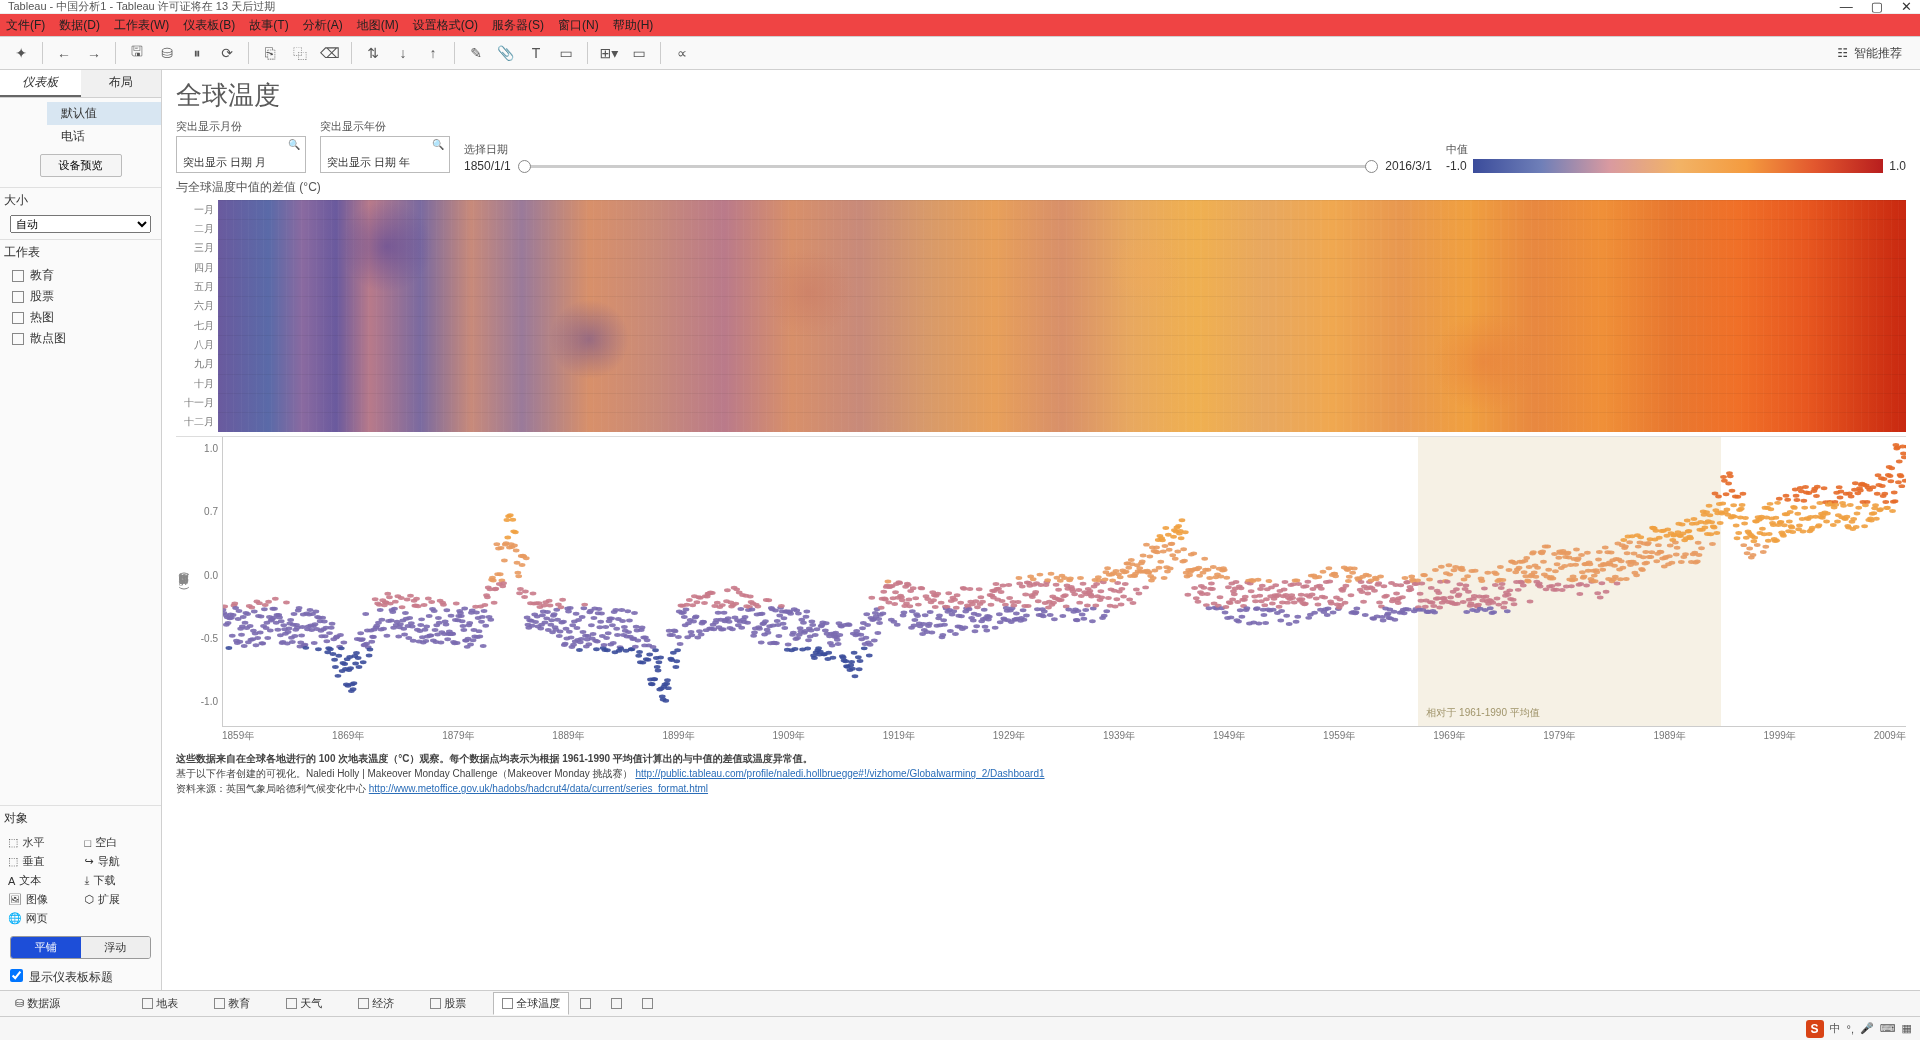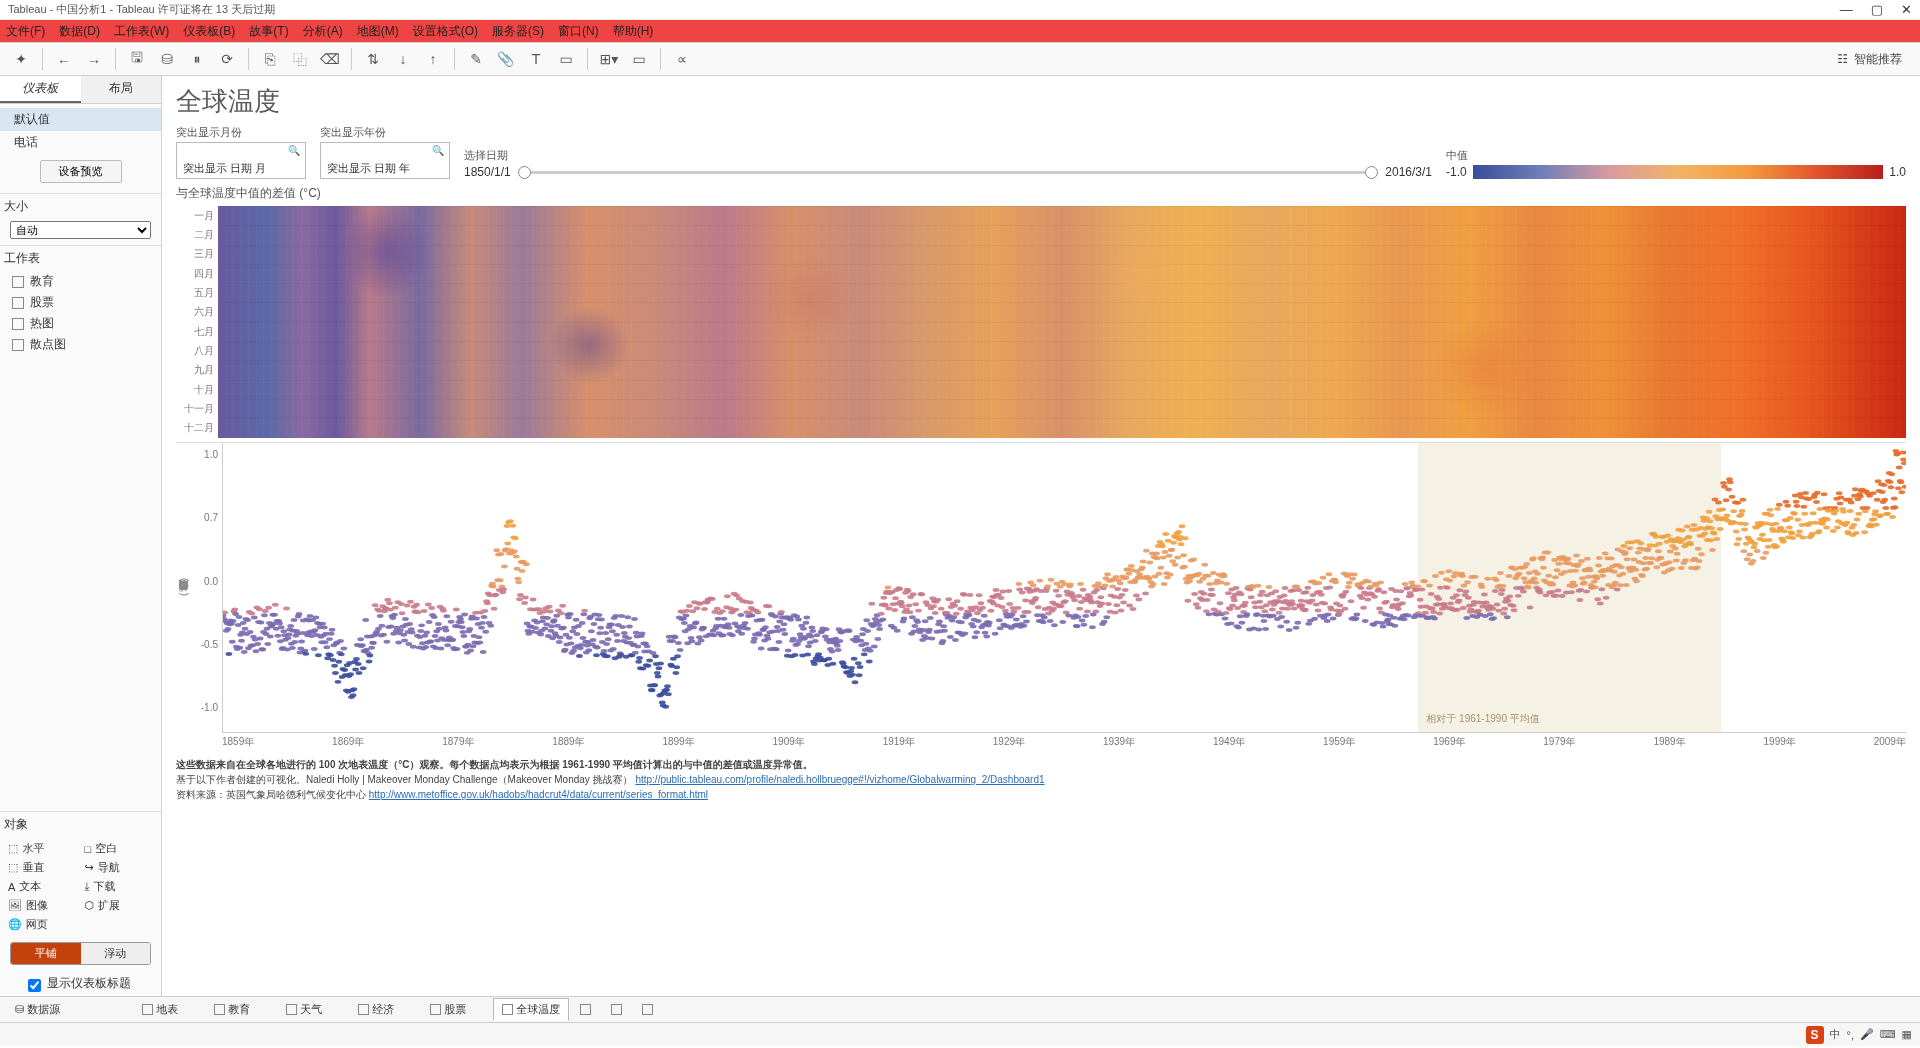--- a/index.html
+++ b/index.html
@@ -1,46 +1,46 @@
 <!DOCTYPE html>
 <html><head>
 <meta charset="utf-8">
 <style>
 * { margin: 0; padding: 0; box-sizing: border-box; font-family: "Microsoft YaHei", Arial, sans-serif; }
 body { background: #fff; font-size: 12px; color: #333; overflow: hidden; }
-.titlebar { height: 20px; display: flex; align-items: center; padding: 0 8px; background: #fff; border-bottom: 1px solid #eee; }
+.titlebar { height: 14px; display: flex; align-items: center; padding: 0 8px; background: #fff; border-bottom: 1px solid #eee; }
 .titlebar .title { font-size: 11px; color: #555; }
 .titlebar .winbtns { margin-left: auto; display: flex; gap: 18px; font-size: 13px; color: #333; }
 .titlebar .winbtns span { cursor: pointer; }
 .menubar { height: 22px; display: flex; align-items: center; padding: 0 6px; gap: 14px; font-size: 12px; color: #222; background: #ef4444; }
 .menubar span { cursor: pointer; }
 .toolbar { height: 34px; display: flex; align-items: center; padding: 0 8px; gap: 4px; border-top: 1px solid #d0d0d0; border-bottom: 1px solid #d0d0d0; background: #f9f9f9; }
 .tbtn { width: 26px; height: 26px; display: flex; align-items: center; justify-content: center; border-radius: 2px; cursor: pointer; color: #555; font-size: 14px; }
 .tsep { width: 1px; height: 22px; background: #ccc; margin: 0 4px; }
 .smart { margin-left: auto; display: flex; align-items: center; gap: 6px; padding: 0 10px; cursor: pointer; font-size: 12px; color: #444; }
 .main { display: flex; height: calc(100vh - 22px - 22px - 34px - 26px - 24px); }
 .sidebar { width: 162px; border-right: 1px solid #d0d0d0; display: flex; flex-direction: column; background: #fafafa; }
 .sb-tabs { display: flex; border-bottom: 1px solid #d0d0d0; }
 .sb-tab { flex: 1; text-align: center; padding: 4px 0; font-size: 12px; cursor: pointer; background: #f0f0f0; }
 .sb-tab.active { background: #fff; border-bottom: 2px solid #666; font-style: italic; }
 .sb-section { padding: 4px 0; }
-.sb-item { padding: 3px 14px; font-size: 12px; cursor: pointer; }
+.sb-item { padding: 3px 14px; font-size: 12px; cursor: pointer; margin-left: 47px; }
 .sb-item.sel { background: #d8e6f2; }
 .sb-btn { margin: 6px auto; padding: 3px 18px; border: 1px solid #bbb; background: #f5f5f5; border-radius: 2px; cursor: pointer; display: block; font-size: 11px; }
 .sb-head { padding: 4px 4px; font-size: 12px; color: #333; border-top: 1px solid #e0e0e0; }
 .sb-sel { margin: 2px 10px 6px; width: calc(100% - 20px); font-size: 11px; padding: 1px; }
 .sb-list { flex: 1; overflow: auto; }
 .sb-li { padding: 2px 12px; font-size: 12px; display: flex; align-items: center; gap: 6px; cursor: pointer; }
 .sb-li .ic { width: 12px; height: 12px; border: 1px solid #888; display: inline-block; }
 .objgrid { display: grid; grid-template-columns: 1fr 1fr; padding: 4px 8px; gap: 4px 8px; font-size: 11px; }
 .objgrid div { display: flex; align-items: center; gap: 4px; cursor: pointer; }
 .togglebar { display: flex; margin: 6px 10px; border: 1px solid #999; border-radius: 3px; overflow: hidden; }
 .togglebar div { flex: 1; text-align: center; padding: 3px 0; font-size: 11px; cursor: pointer; background: #eee; }
-.togglebar div.on { background: #c2410c; color: #fff; }
-.cb-row { padding: 4px 28px; font-size: 12px; display: flex; align-items: flex-end; gap: 6px; }
+.togglebar div.on { background: #1d4ed8; color: #fff; }
+.cb-row { padding: 4px 10px; font-size: 12px; display: flex; align-items: flex-start; gap: 6px; }
 .canvas { flex: 1; overflow: auto; padding: 6px 14px; background: #fff; }
 .dash-title { font-size: 26px; color: #5a5a5a; font-weight: 300; margin: 2px 0 6px; }
 .filters { display: flex; gap: 14px; align-items: flex-end; margin-bottom: 6px; }
 .fcol { display: flex; flex-direction: column; gap: 2px; }
 .fcol label { font-size: 11px; color: #555; }
 .fsel { border: 1px solid #bbb; padding: 18px 22px 2px 6px; font-size: 11px; min-width: 130px; background: #fff; position: relative; }
 .fsel::after { content: "🔍"; position: absolute; right: 4px; top: 2px; font-size: 10px; color: #888; }
 .slider-wrap { display: flex; align-items: center; gap: 8px; flex: 1; }
 .slider-track { flex: 1; height: 3px; background: #ccc; position: relative; }
 .slider-track::before, .slider-track::after { content: ""; position: absolute; width: 11px; height: 11px; border: 1px solid #888; background: #fff; border-radius: 50%; top: -5px; }

